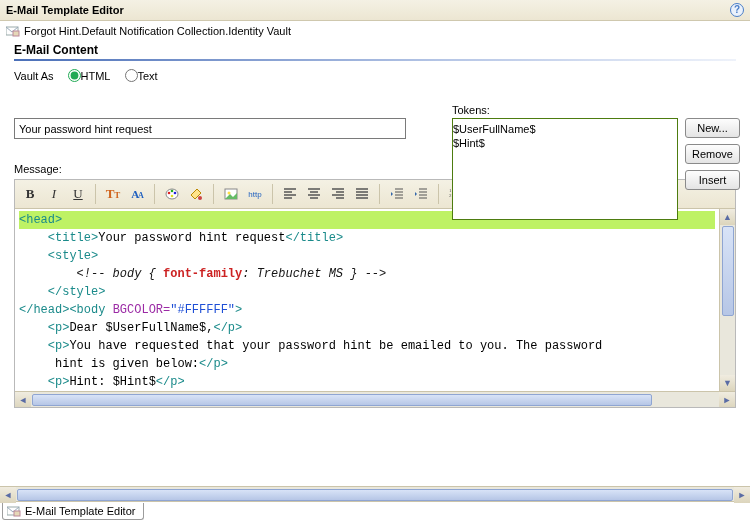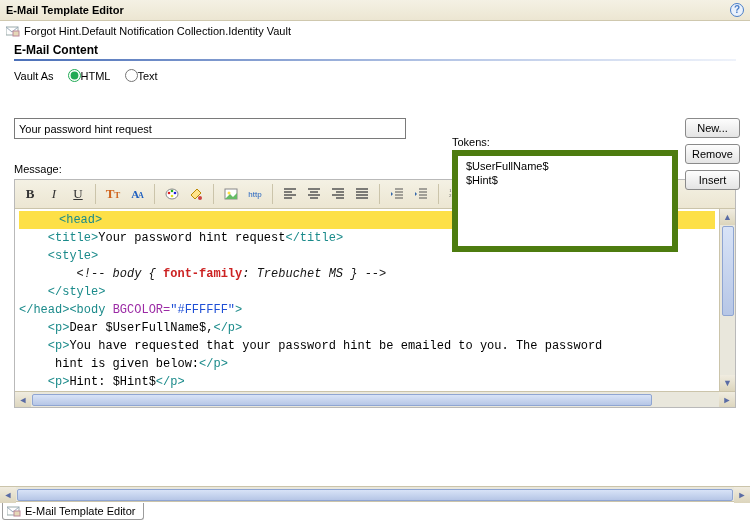--- a/index.html
+++ b/index.html
@@ -66,28 +66,27 @@
   }
   .radio {
     display: inline-flex;
     align-items: center;
   }
   .radio input { margin:0; accent-color:#2a5; }
   .tokens-area {
     position: absolute;
     top: 104px;
     left: 452px;
-    margin-top: 32px;
   }
   .tokens-label { margin-bottom: 2px; }
   .tokens-box {
     width: 226px;
     height: 102px;
-    border: 6px solid #4d7c0f;
-    padding: 3px 8px;
+    border: 1px solid #4d7c0f;
+    padding: 3px 0;
     background: #fff;
     font-family: Tahoma, Arial, sans-serif;
     font-size: 11px;
     line-height: 14px;
     white-space: pre;
     overflow: auto;
   }
   .side-buttons {
     position: absolute;
     top: 118px;
@@ -154,23 +153,22 @@
     overflow: hidden;
   }
   .code-area {
     width: 704px;
     height: 182px;
     overflow: hidden;
     background: #fff;
     padding: 2px 4px;
   }
   .code-area .hl-line {
-    background: #fde047;
+    background: #bef264;
     display: block;
-    padding-left: 40px;
   }
   .code-area pre {
     margin: 0;
     font-family: "Courier New", monospace;
     font-size: 12px;
     line-height: 18px;
     white-space: pre;
   }
   .vscroll {
     position: absolute;

